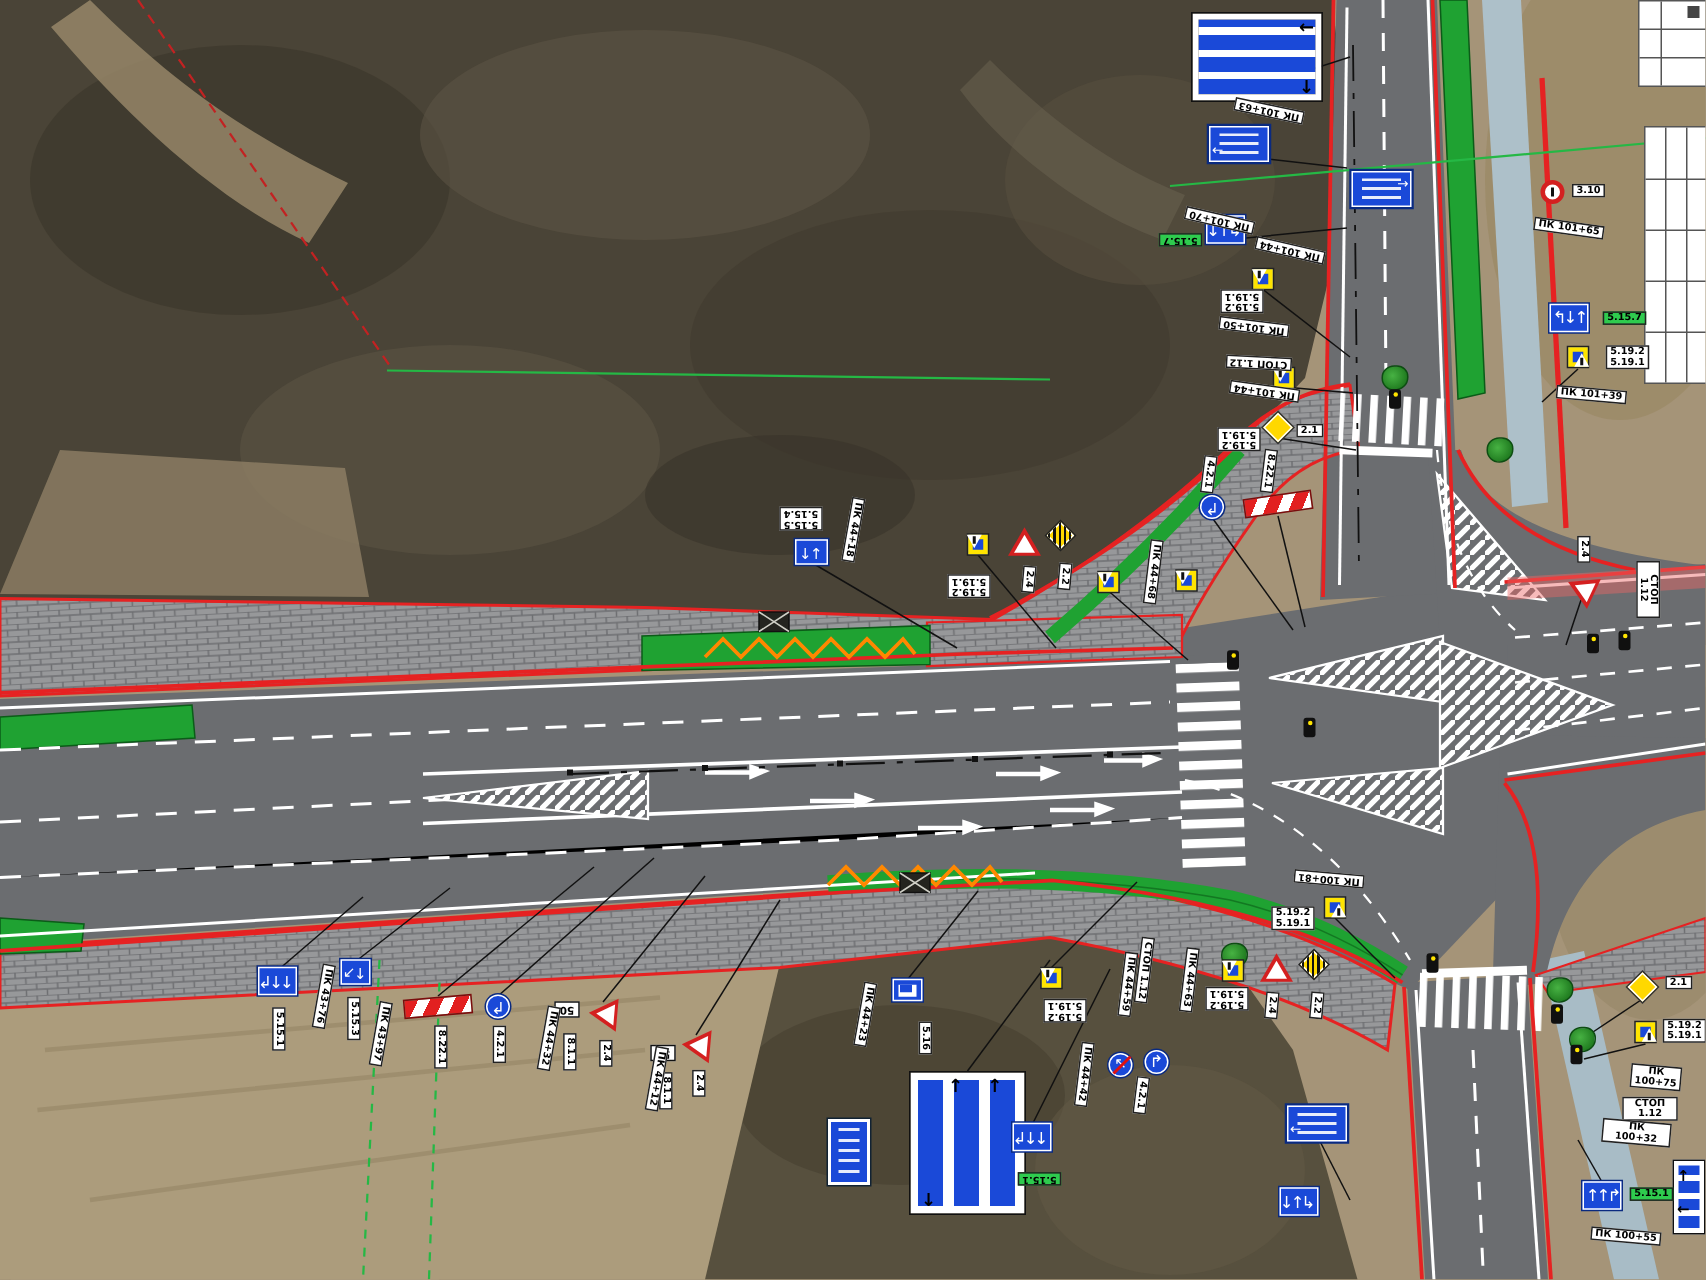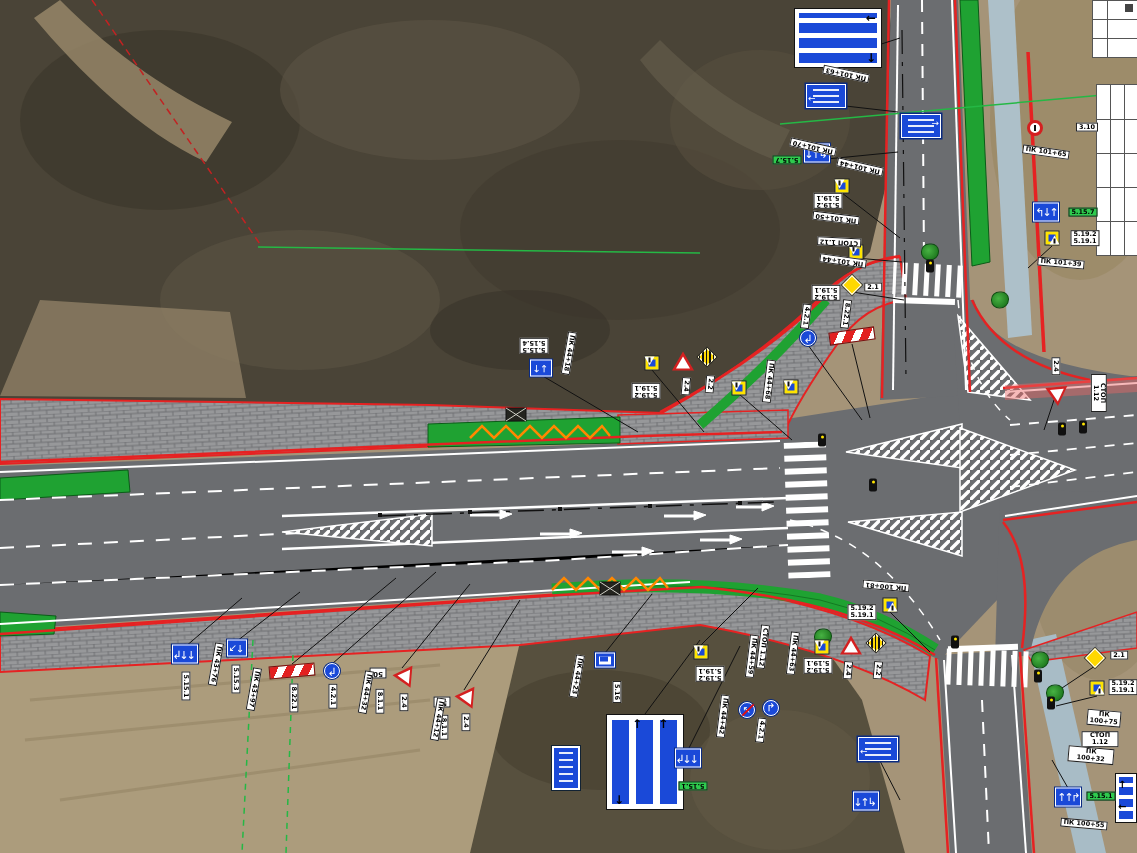--- a/index.html
+++ b/index.html
@@ -355,21 +355,21 @@
 5.19.1</div>
       <div class="chip" style="left: 860px; top: 167px; transform: translate(-50%, -50%) rotate(193deg);">ПК 101+44</div>
       <div class="chip" style="left: 836px; top: 218px; transform: translate(-50%, -50%) rotate(187deg);">ПК 101+50</div>
       <div class="chip" style="left: 839px; top: 242px; transform: translate(-50%, -50%) rotate(183deg);">СТОП 1.12</div>
       <div class="chip" style="left: 843px; top: 261px; transform: translate(-50%, -50%) rotate(188deg);">ПК 101+44</div>
       <div class="chip" style="left: 826px; top: 293px; transform: translate(-50%, -50%) rotate(180deg);">5.19.2
 5.19.1</div>
       <div class="chip" style="left: 873px; top: 287px; transform: translate(-50%, -50%) rotate(0deg);">2.1</div>
       <div class="chip" style="left: 806px; top: 316px; transform: translate(-50%, -50%) rotate(97deg);">4.2.1</div>
       <div class="chip" style="left: 846px; top: 314px; transform: translate(-50%, -50%) rotate(97deg);">8.22.1</div>
-      <div class="chip" style="left: 1059px; top: 127px; transform: translate(-50%, -50%) rotate(0deg); margin-left: 28px;">3.10</div>
+      <div class="chip" style="left: 1059px; top: 127px; transform: translate(-50%, -50%) rotate(0deg);">3.10</div>
       <div class="chip" style="left: 1046px; top: 152px; transform: translate(-50%, -50%) rotate(8deg);">ПК 101+65</div>
       <div class="chip chip-green" style="left: 1083px; top: 212px; transform: translate(-50%, -50%) rotate(0deg);">5.15.7</div>
       <div class="chip" style="left: 1085px; top: 238px; transform: translate(-50%, -50%) rotate(0deg);">5.19.2
 5.19.1</div>
       <div class="chip" style="left: 1061px; top: 263px; transform: translate(-50%, -50%) rotate(5deg);">ПК 101+39</div>
       <div class="chip" style="left: 1056px; top: 366px; transform: translate(-50%, -50%) rotate(90deg);">2.4</div>
       <div class="chip" style="left: 1099px; top: 393px; transform: translate(-50%, -50%) rotate(90deg);">СТОП 1.12</div>
       <div class="chip" style="left: 534px; top: 346px; transform: translate(-50%, -50%) rotate(180deg);">5.15.5
 5.15.4</div>
       <div class="chip" style="left: 569px; top: 353px; transform: translate(-50%, -50%) rotate(100deg);">ПК 44+18</div>

